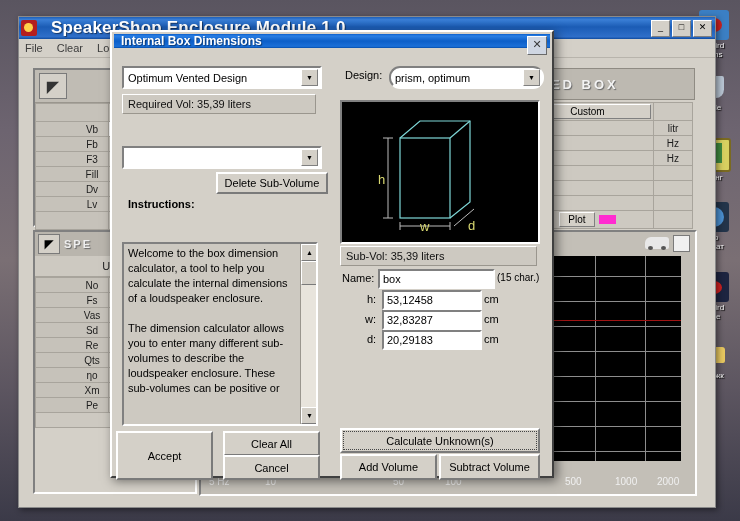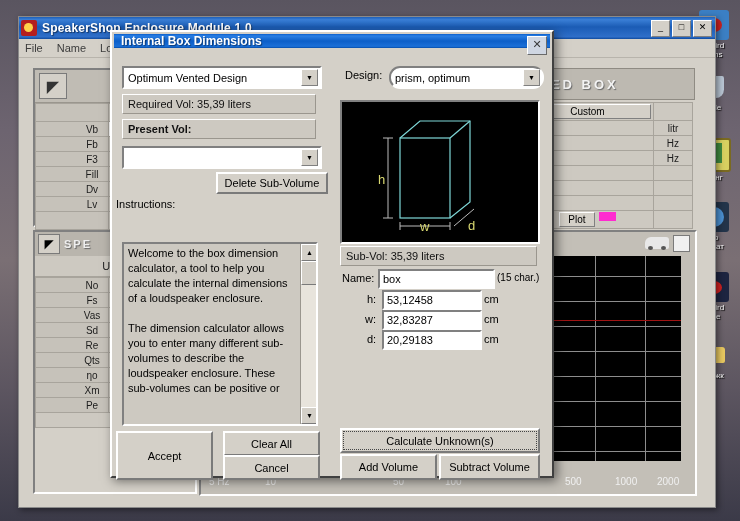--- a/index.html
+++ b/index.html
@@ -37,22 +37,22 @@
     border: 1px solid #8a8a8a;
     box-shadow: 2px 2px 6px rgba(0,0,0,.45);
   }
   #app-titlebar {
     height: 22px;
     background: linear-gradient(180deg,#1d5fb8 0%, #3a7fd6 12%, #1b5cb5 45%, #2f6fc9 90%, #0f4a9e 100%);
     display: flex; align-items: center; padding: 0 2px;
     position: relative;
   }
   #app-title-text {
-    color: #ffffff; font-size: 12px; font-weight: bold;
-    margin-left: 5px; text-shadow: 1px 1px 1px rgba(0,0,0,.5);
+    color: #ffffff; font-size: 17px; font-weight: bold;
+    margin-left: 14px; text-shadow: 1px 1px 1px rgba(0,0,0,.5);
     letter-spacing: .2px;
   }
   .app-icon-box {
     width: 16px; height: 16px; background: #b41f1f;
     border-radius: 2px; position: relative; overflow: hidden;
   }
   .app-icon-box::after {
     content:""; position:absolute; left:3px; top:3px;
     width:9px;height:9px;background:#ffd24a;border-radius:50%;
   }
@@ -284,21 +284,21 @@
     <div id="app-title-text">SpeakerShop Enclosure Module 1.0</div>
     <div id="app-win-buttons">
       <div class="winbtn">_</div>
       <div class="winbtn">□</div>
       <div class="winbtn">✕</div>
     </div>
   </div>
 
   <div id="app-menubar">
     <span class="menu-item">File</span>
-    <span class="menu-item">Name</span>
+    <span class="menu-item">Clear</span>
     <span class="menu-item">Loudsp</span>
   </div>
 
   <div id="app-body">
 
     <div id="param-panel" class="panel-sunken">
       <div id="param-header">
         <div class="logoglyph">◤</div>
       </div>
       <table class="ptable">
@@ -389,21 +389,21 @@
       <tr>
         <td class="val"></td>
         <td class="val"></td>
         <td class="unit"></td>
       </tr>
       <tr>
         <td style="padding:1px 2px;">
           <div style="width:22px;height:9px;background:#ffff33;float:right;"></div>
         </td>
         <td style="padding:1px 2px;">
-          <div style="display:flex;gap:4px;justify-content:center;">
+          <div style="display:flex;align-items:center;gap:4px;justify-content:center;">
             <div class="btn3d" style="height:13px;line-height:13px;width:34px;">Plot</div>
             <div style="width:17px;height:9px;background:#ff2bd0;"></div>
           </div>
         </td>
         <td class="unit"></td>
       </tr>
     </tbody>
       </table>
 
     <div id="speaker-panel" class="panel-sunken">
@@ -524,30 +524,29 @@
       <span class="arrowbtn">▼</span>
     </div>
 
     <div style="position:absolute;left:233px;top:19px;font-size:11px;color:#000;">Design:</div>
     <div class="combo" style="position:absolute;left:277px;top:16px;width:147px;border-radius:11px;">
       <span>prism, optimum</span>
       <span class="arrowbtn">▼</span>
     </div>
 
     <div class="flatbox" style="position:absolute;left:10px;top:44px;width:187px;">Required Vol: 35,39 liters</div>
-    <div class="flatbox" style="position:absolute;left:10px;top:69px;width:187px;font-weight:bold;">Present Vol:</div>
 
     <div class="combo" style="position:absolute;left:10px;top:96px;width:192px;background:#ffffff;">
       <span></span>
       <span class="arrowbtn">▼</span>
     </div>
 
     <div class="dlgbtn" style="position:absolute;left:104px;top:122px;width:108px;height:18px;">Delete Sub-Volume</div>
 
-    <div style="position:absolute;left:4px;top:148px;font-size:11px;font-weight:normal;color:#000;">Instructions:</div>
+    <div style="position:absolute;left:16px;top:148px;font-size:11px;font-weight:bold;color:#000;">Instructions:</div>
 
     <div id="instructions-box">
       <div id="instructions-text">Welcome to the box dimension calculator, a tool to help you calculate the internal dimensions of a loudspeaker enclosure.
 
 The dimension calculator allows you to enter many different sub-volumes to describe the loudspeaker enclosure. These sub-volumes can be positive or</div>
       <div id="instr-scroll">
         <div class="scrollarrow">▲</div>
         <div id="scroll-thumb"></div>
         <div class="scrollarrow" style="position:absolute;bottom:0;">▼</div>
       </div>

